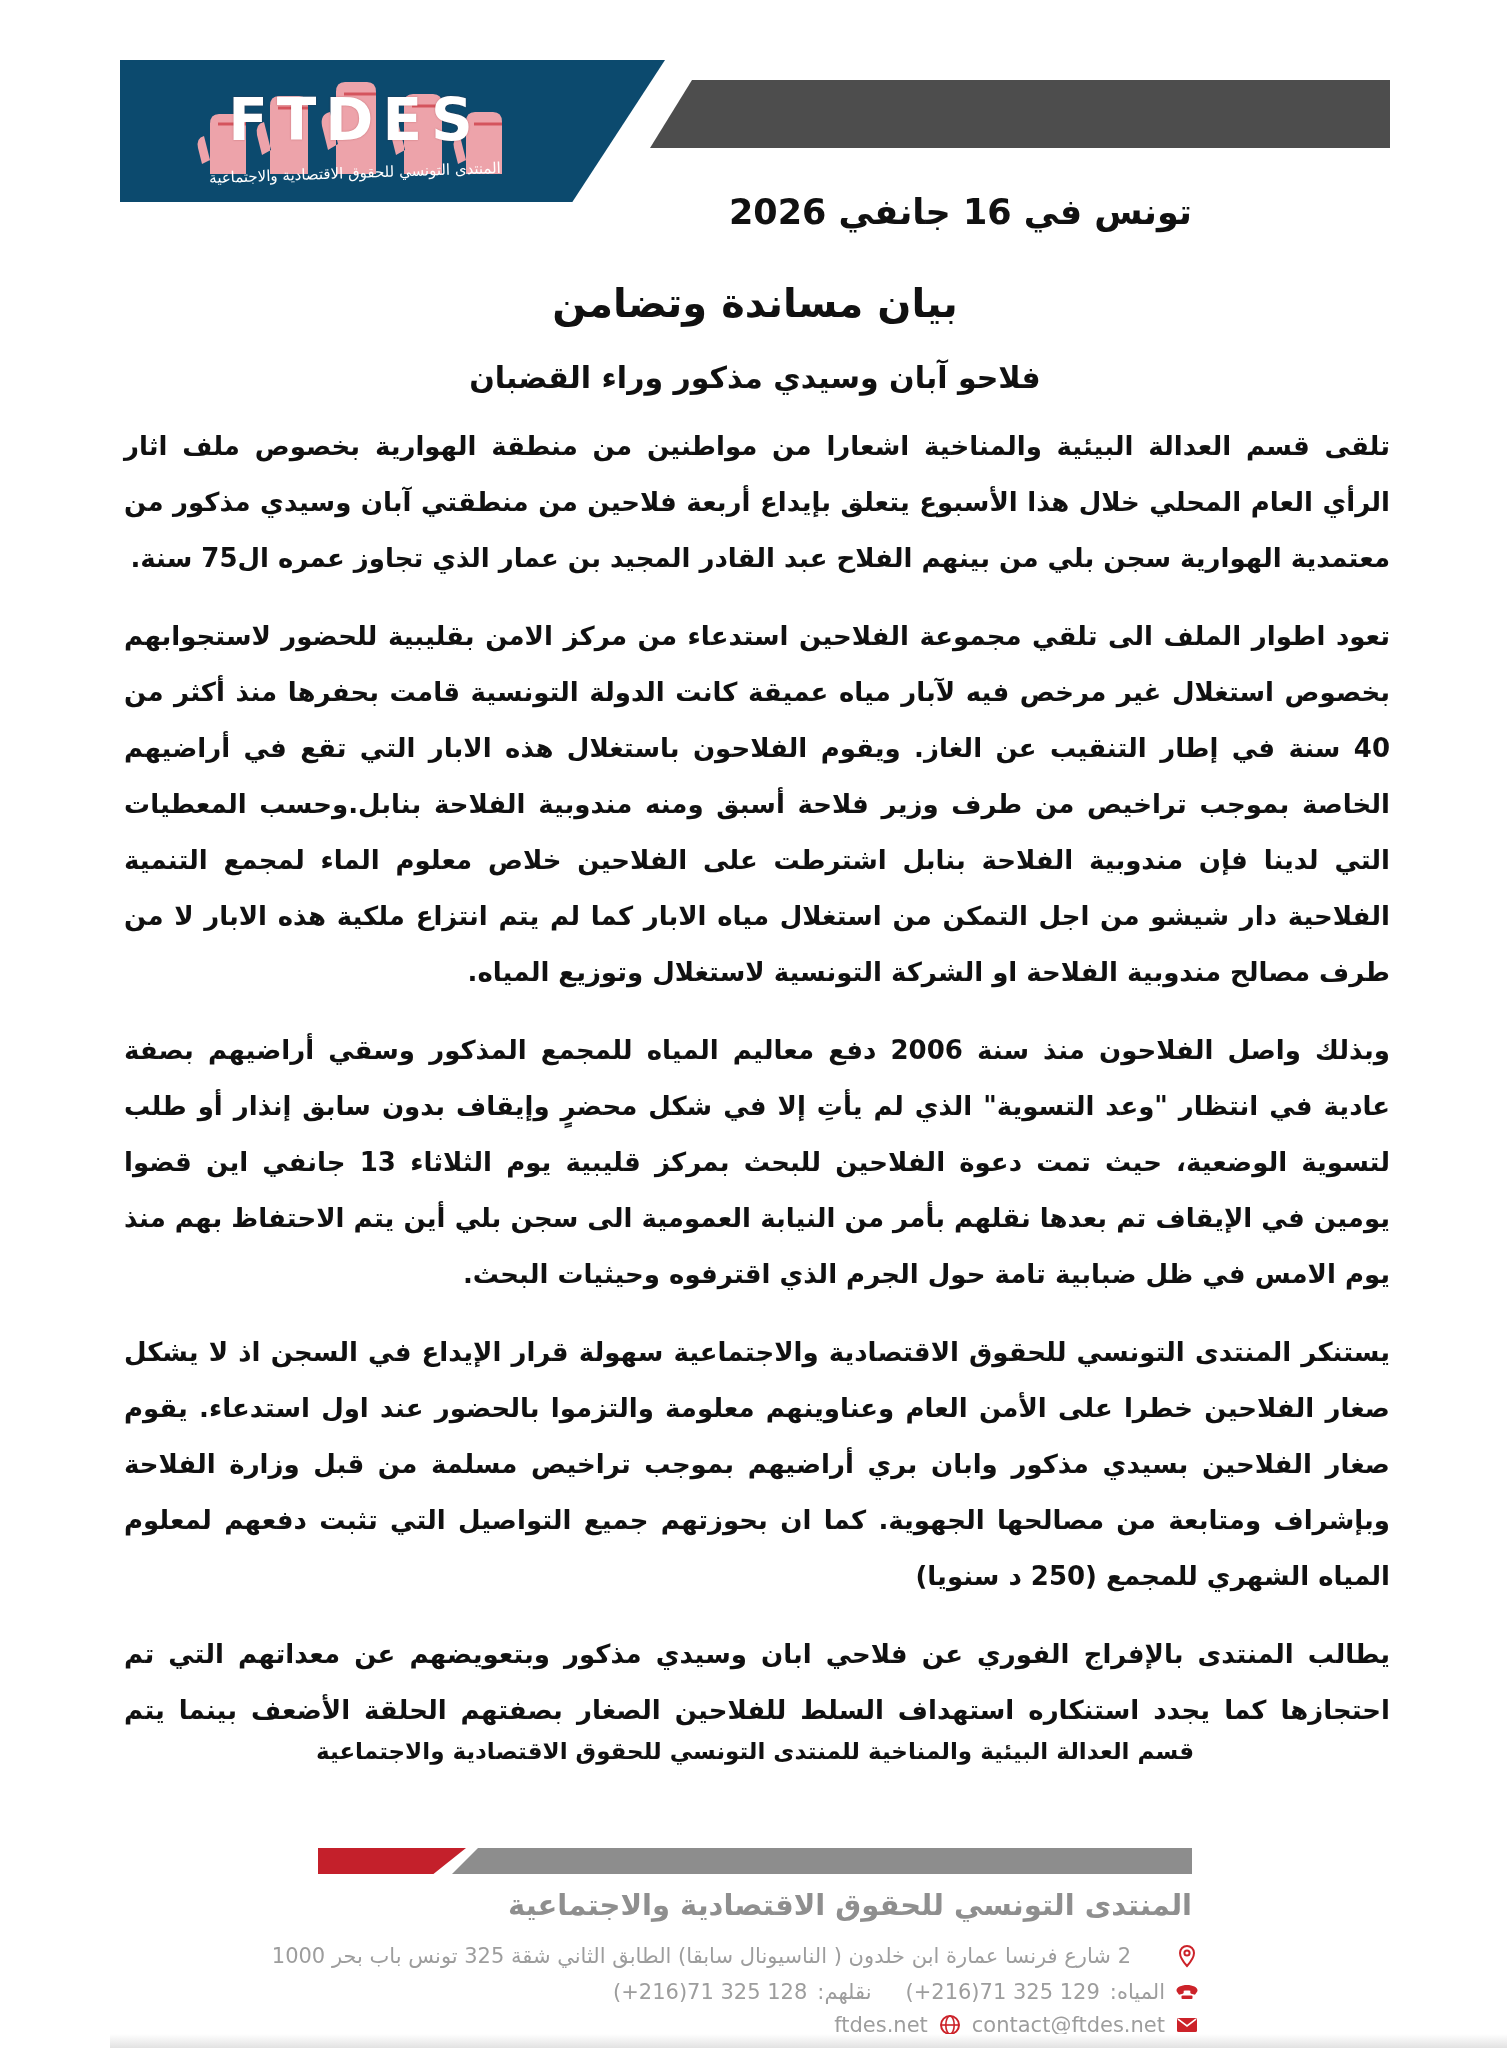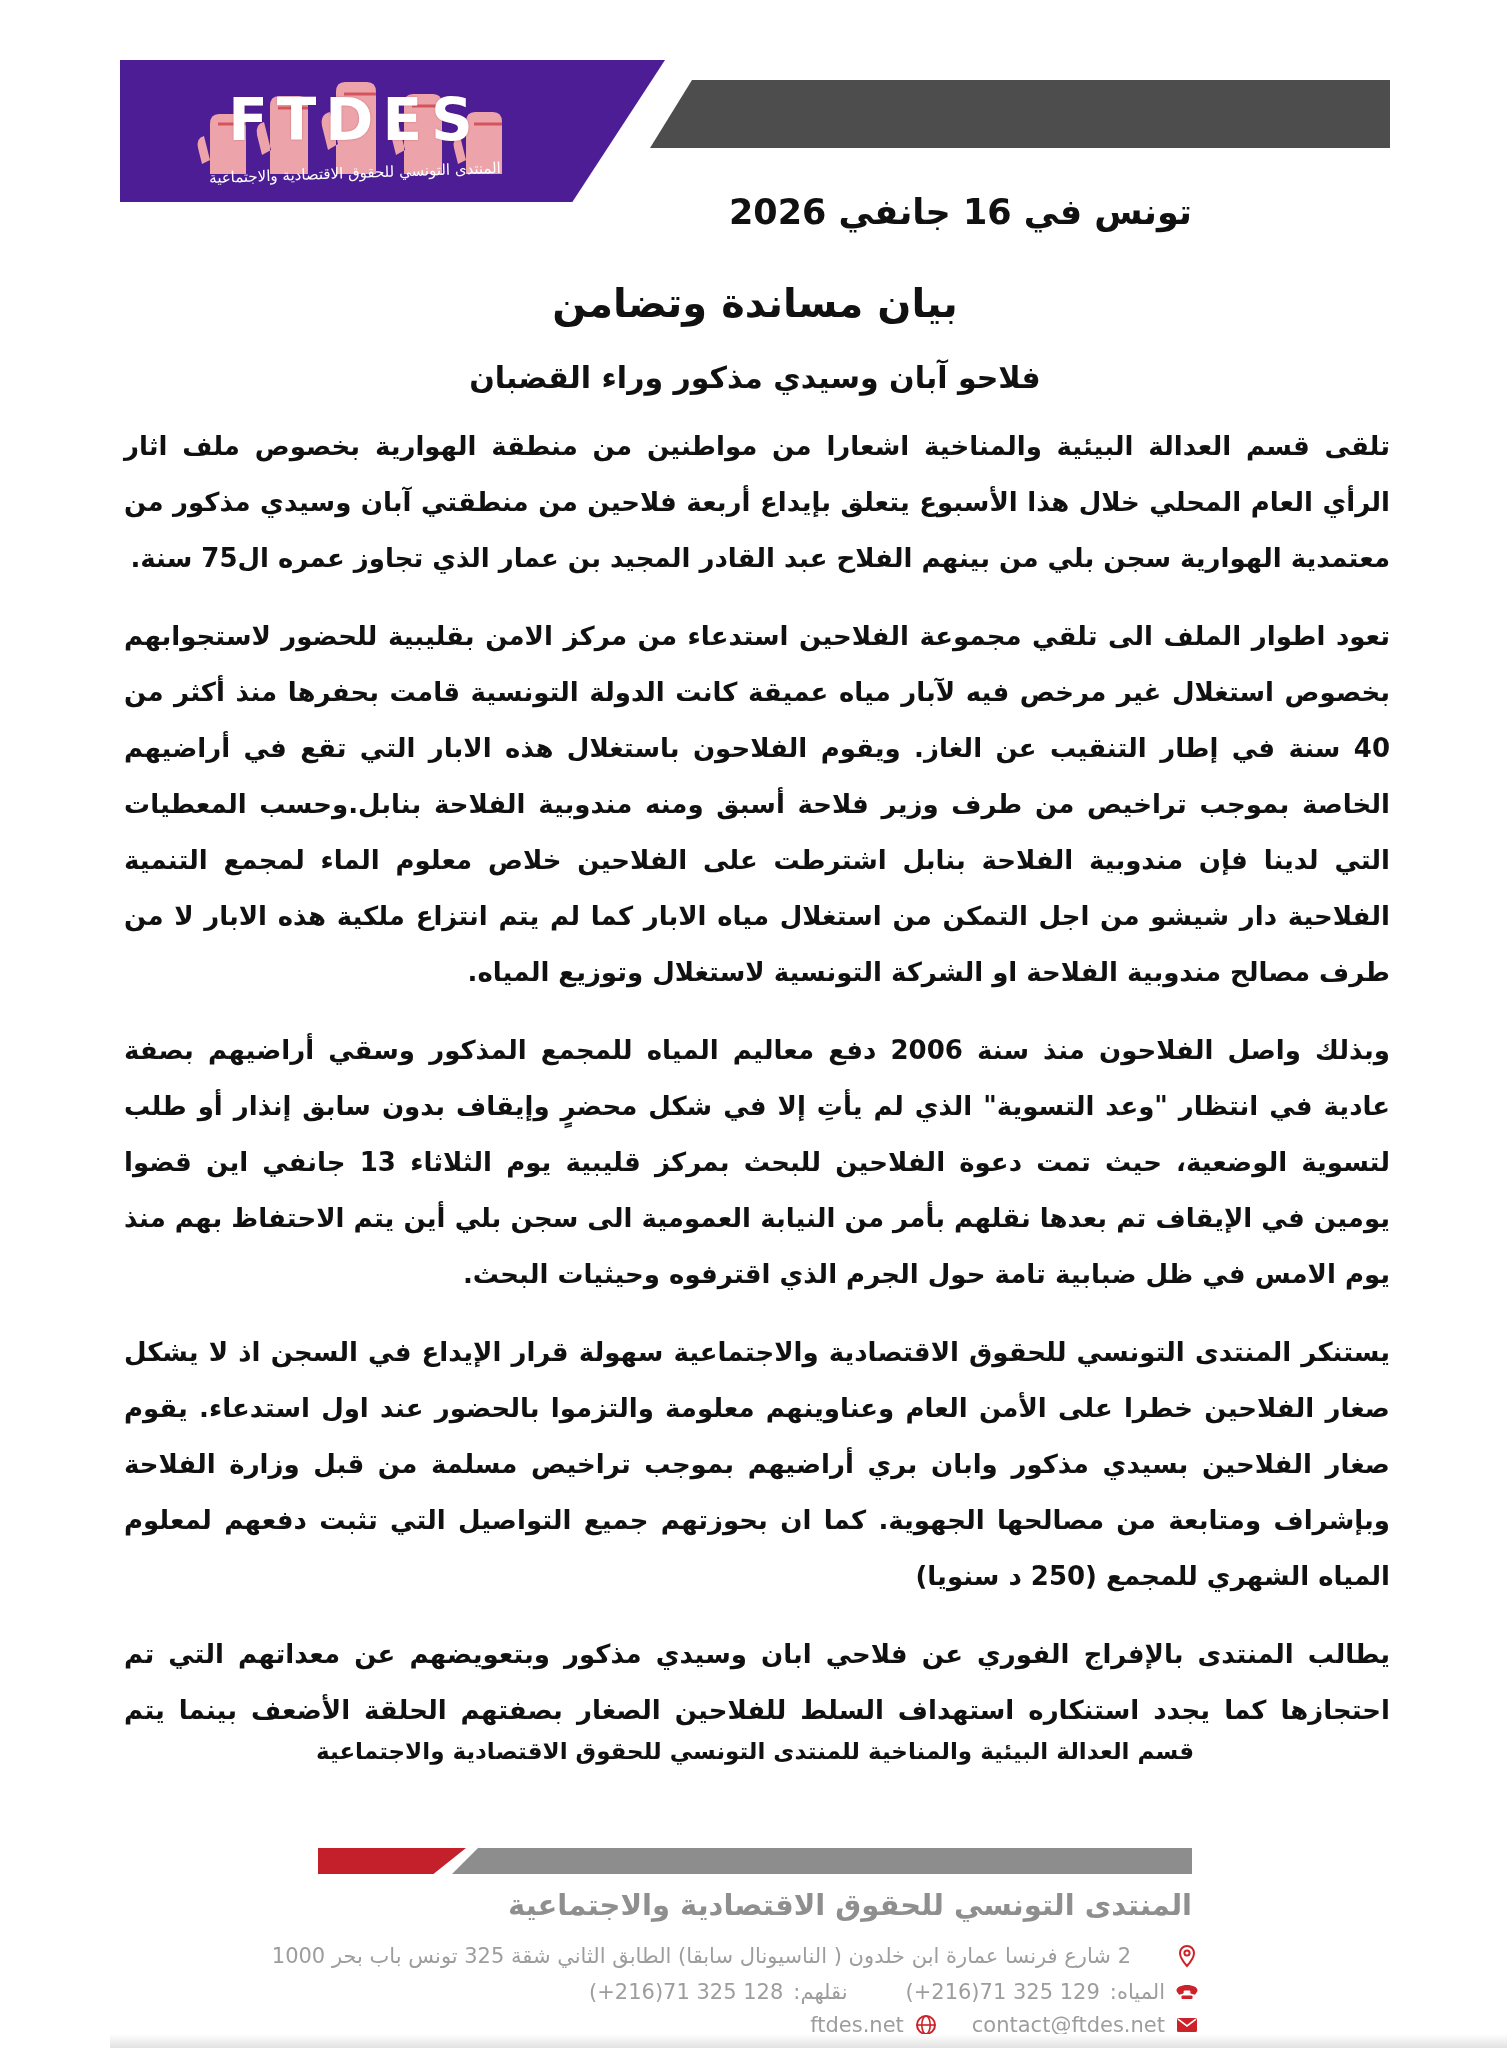--- a/index.html
+++ b/index.html
@@ -11,21 +11,21 @@
     font-family: "DejaVu Sans", sans-serif;
     overflow: hidden;
     color: #111111;
   }
 
   
   .logo-band {
     position: absolute;
     left: 120px; top: 60px;
     width: 545px; height: 142px;
-    background: #4c1d95;
+    background: #0c4a6e;
     clip-path: polygon(0 0, 100% 0, 83% 100%, 0 100%);
   }
   .logo-fists {
     position: absolute;
     left: 70px; top: 18px;
     width: 360px; height: 96px;
   }
   .logo-acronym {
     position: absolute;
     left: 0; top: 26px; width: 470px;
@@ -132,21 +132,21 @@
     color: #9d9d9d;
     font-size: 21px;
     white-space: nowrap;
     display: flex;
     align-items: center;
     gap: 10px;
   }
   .footer-address { top: 1944px; gap: 44px; }
   .footer-phone   { top: 1980px; }
   .footer-web     { top: 2013px; }
-  .footer-line .num, .footer-line .ltr { direction: ltr; unicode-bidi: isolate; margin-left: 24px; }
+  .footer-line .num, .footer-line .ltr { direction: ltr; unicode-bidi: isolate; }
   .footer-line .sep { display: inline-block; width: 14px; }
   .f-icon { width: 24px; height: 24px; flex: 0 0 auto; }
 
   .page-bottom-edge {
     position: absolute;
     left: 110px; right: 0; bottom: 0;
     height: 14px;
     background: linear-gradient(#ffffff, #e2e2e2);
   }
 </style>

